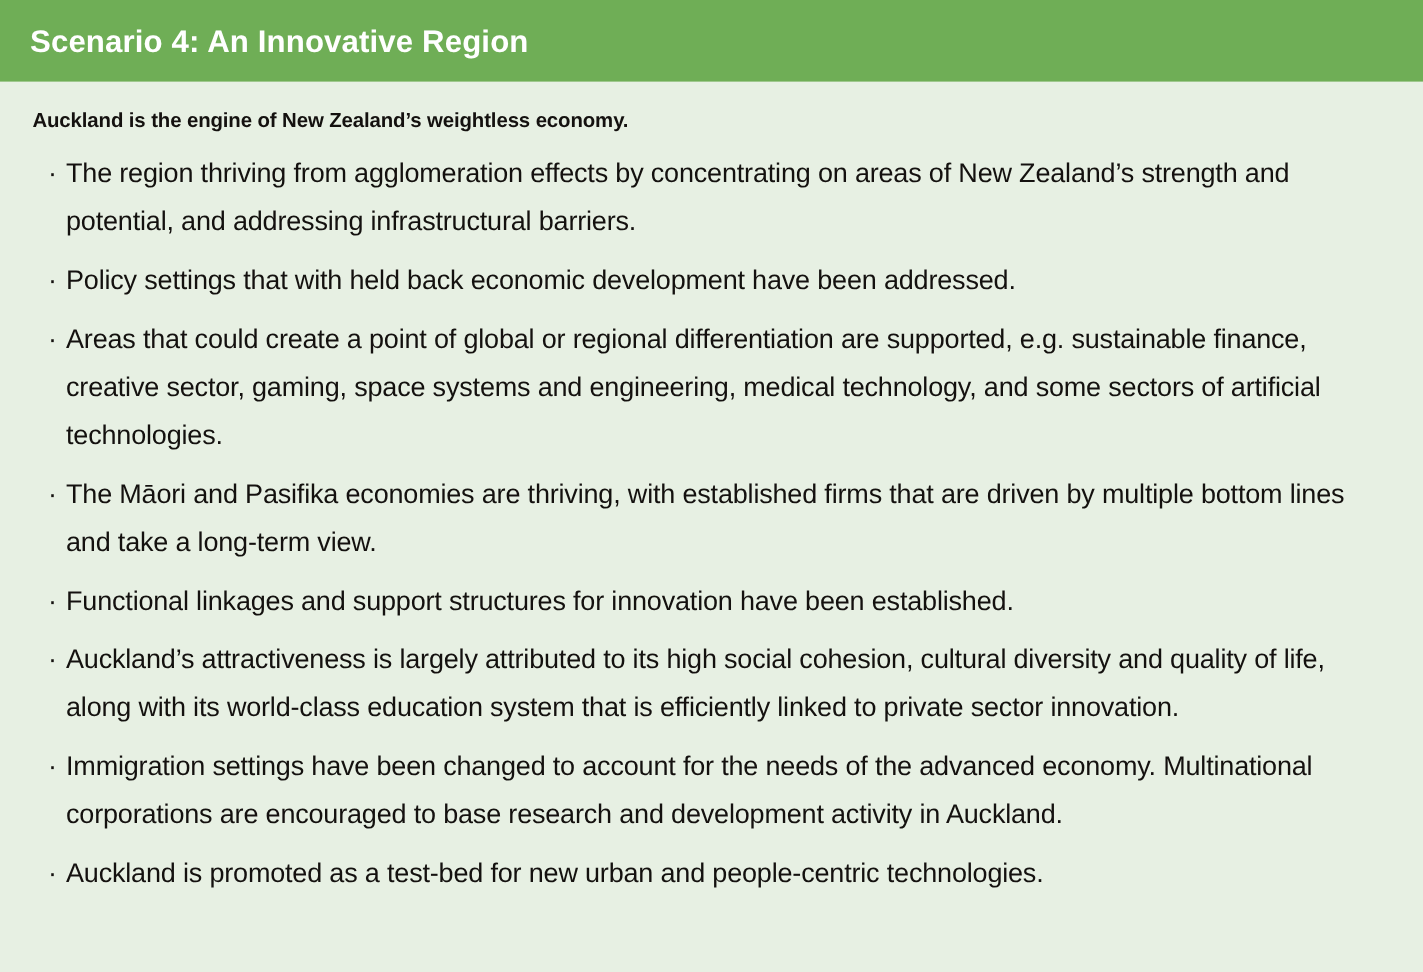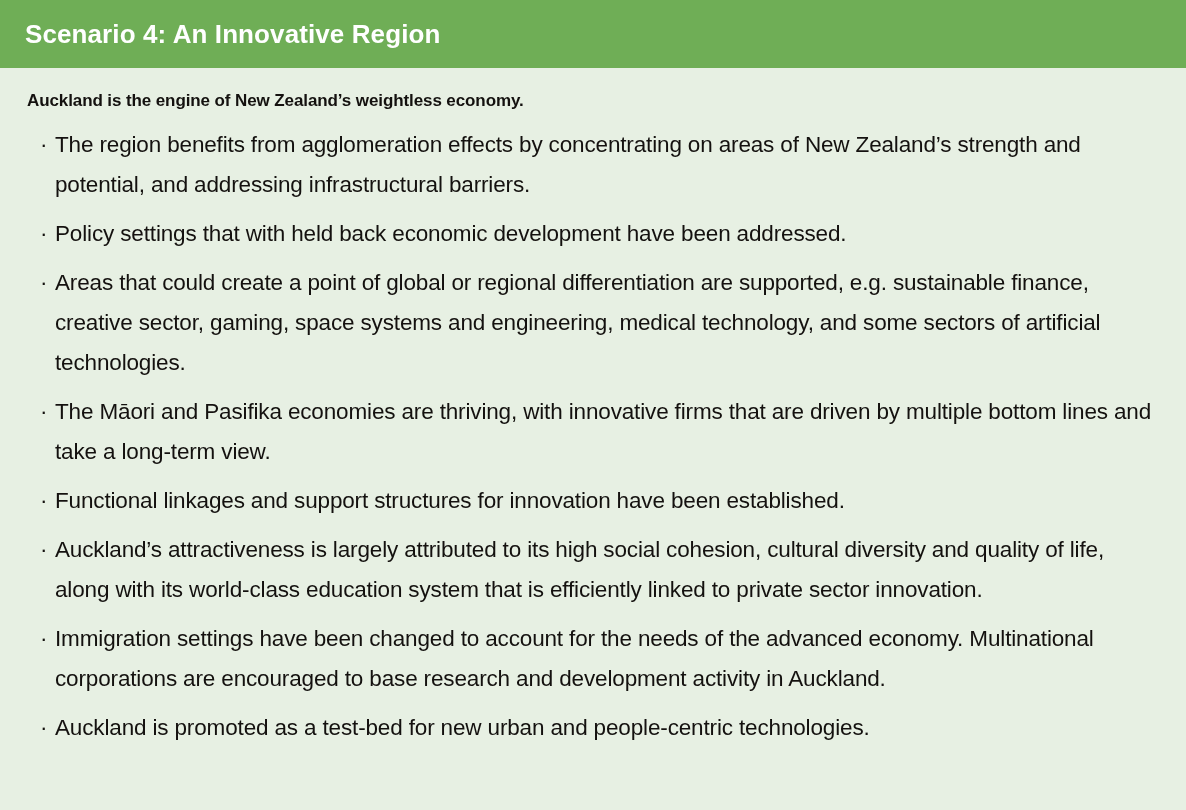--- a/index.html
+++ b/index.html
@@ -99,33 +99,33 @@
     <div class="card-header-title">Scenario 4: An Innovative Region</div>
   </div>
 
   <div class="card-body">
 
     <p class="intro-line">Auckland is the engine of New Zealand’s weightless economy.</p>
 
     <ul class="bullet-list">
       <li class="bullet-item">
         <span class="bullet-marker">·</span>
-        <span class="bullet-text">The region benefits from agglomeration effects by concentrating on areas of New Zealand’s strength and potential, and addressing infrastructural barriers.</span>
+        <span class="bullet-text">The region thriving from agglomeration effects by concentrating on areas of New Zealand’s strength and potential, and addressing infrastructural barriers.</span>
       </li>
       <li class="bullet-item">
         <span class="bullet-marker">·</span>
         <span class="bullet-text">Policy settings that with held back economic development have been addressed.</span>
       </li>
       <li class="bullet-item">
         <span class="bullet-marker">·</span>
         <span class="bullet-text">Areas that could create a point of global or regional differentiation are supported, e.g. sustainable finance, creative sector, gaming, space systems and engineering, medical technology, and some sectors of artificial technologies.</span>
       </li>
       <li class="bullet-item">
         <span class="bullet-marker">·</span>
-        <span class="bullet-text">The Māori and Pasifika economies are thriving, with innovative firms that are driven by multiple bottom lines and take a long-term view.</span>
+        <span class="bullet-text">The Māori and Pasifika economies are thriving, with established firms that are driven by multiple bottom lines and take a long-term view.</span>
       </li>
       <li class="bullet-item">
         <span class="bullet-marker">·</span>
         <span class="bullet-text">Functional linkages and support structures for innovation have been established.</span>
       </li>
       <li class="bullet-item">
         <span class="bullet-marker">·</span>
         <span class="bullet-text">Auckland’s attractiveness is largely attributed to its high social cohesion, cultural diversity and quality of life, along with its world-class education system that is efficiently linked to private sector innovation.</span>
       </li>
       <li class="bullet-item">

